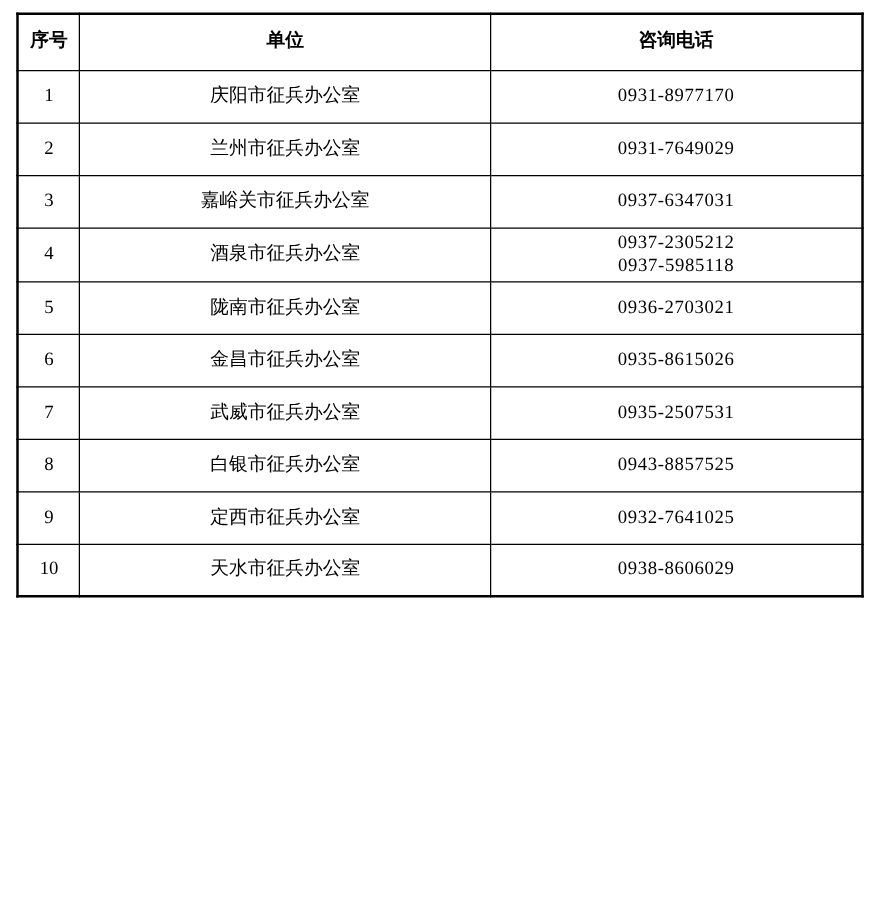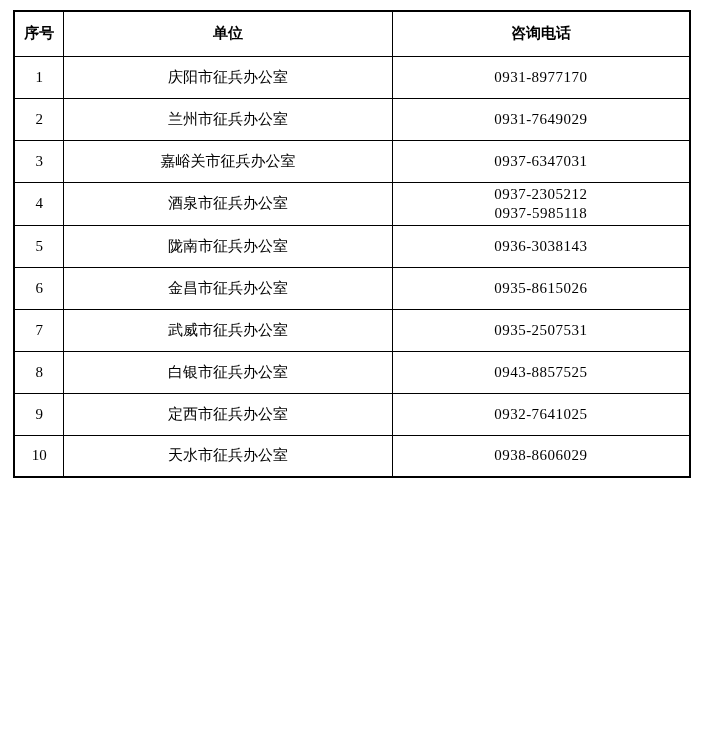--- a/index.html
+++ b/index.html
@@ -79,21 +79,21 @@
   <tr>
     <td class="col-no">4</td>
     <td class="col-unit">酒泉市征兵办公室</td>
     <td class="col-phone">0937-2305212
 0937-5985118</td>
   </tr>
 
   <tr>
     <td class="col-no">5</td>
     <td class="col-unit">陇南市征兵办公室</td>
-    <td class="col-phone">0936-3038143</td>
+    <td class="col-phone">0936-2703021</td>
   </tr>
 
   <tr>
     <td class="col-no">6</td>
     <td class="col-unit">金昌市征兵办公室</td>
     <td class="col-phone">0935-8615026</td>
   </tr>
 
   <tr>
     <td class="col-no">7</td>

